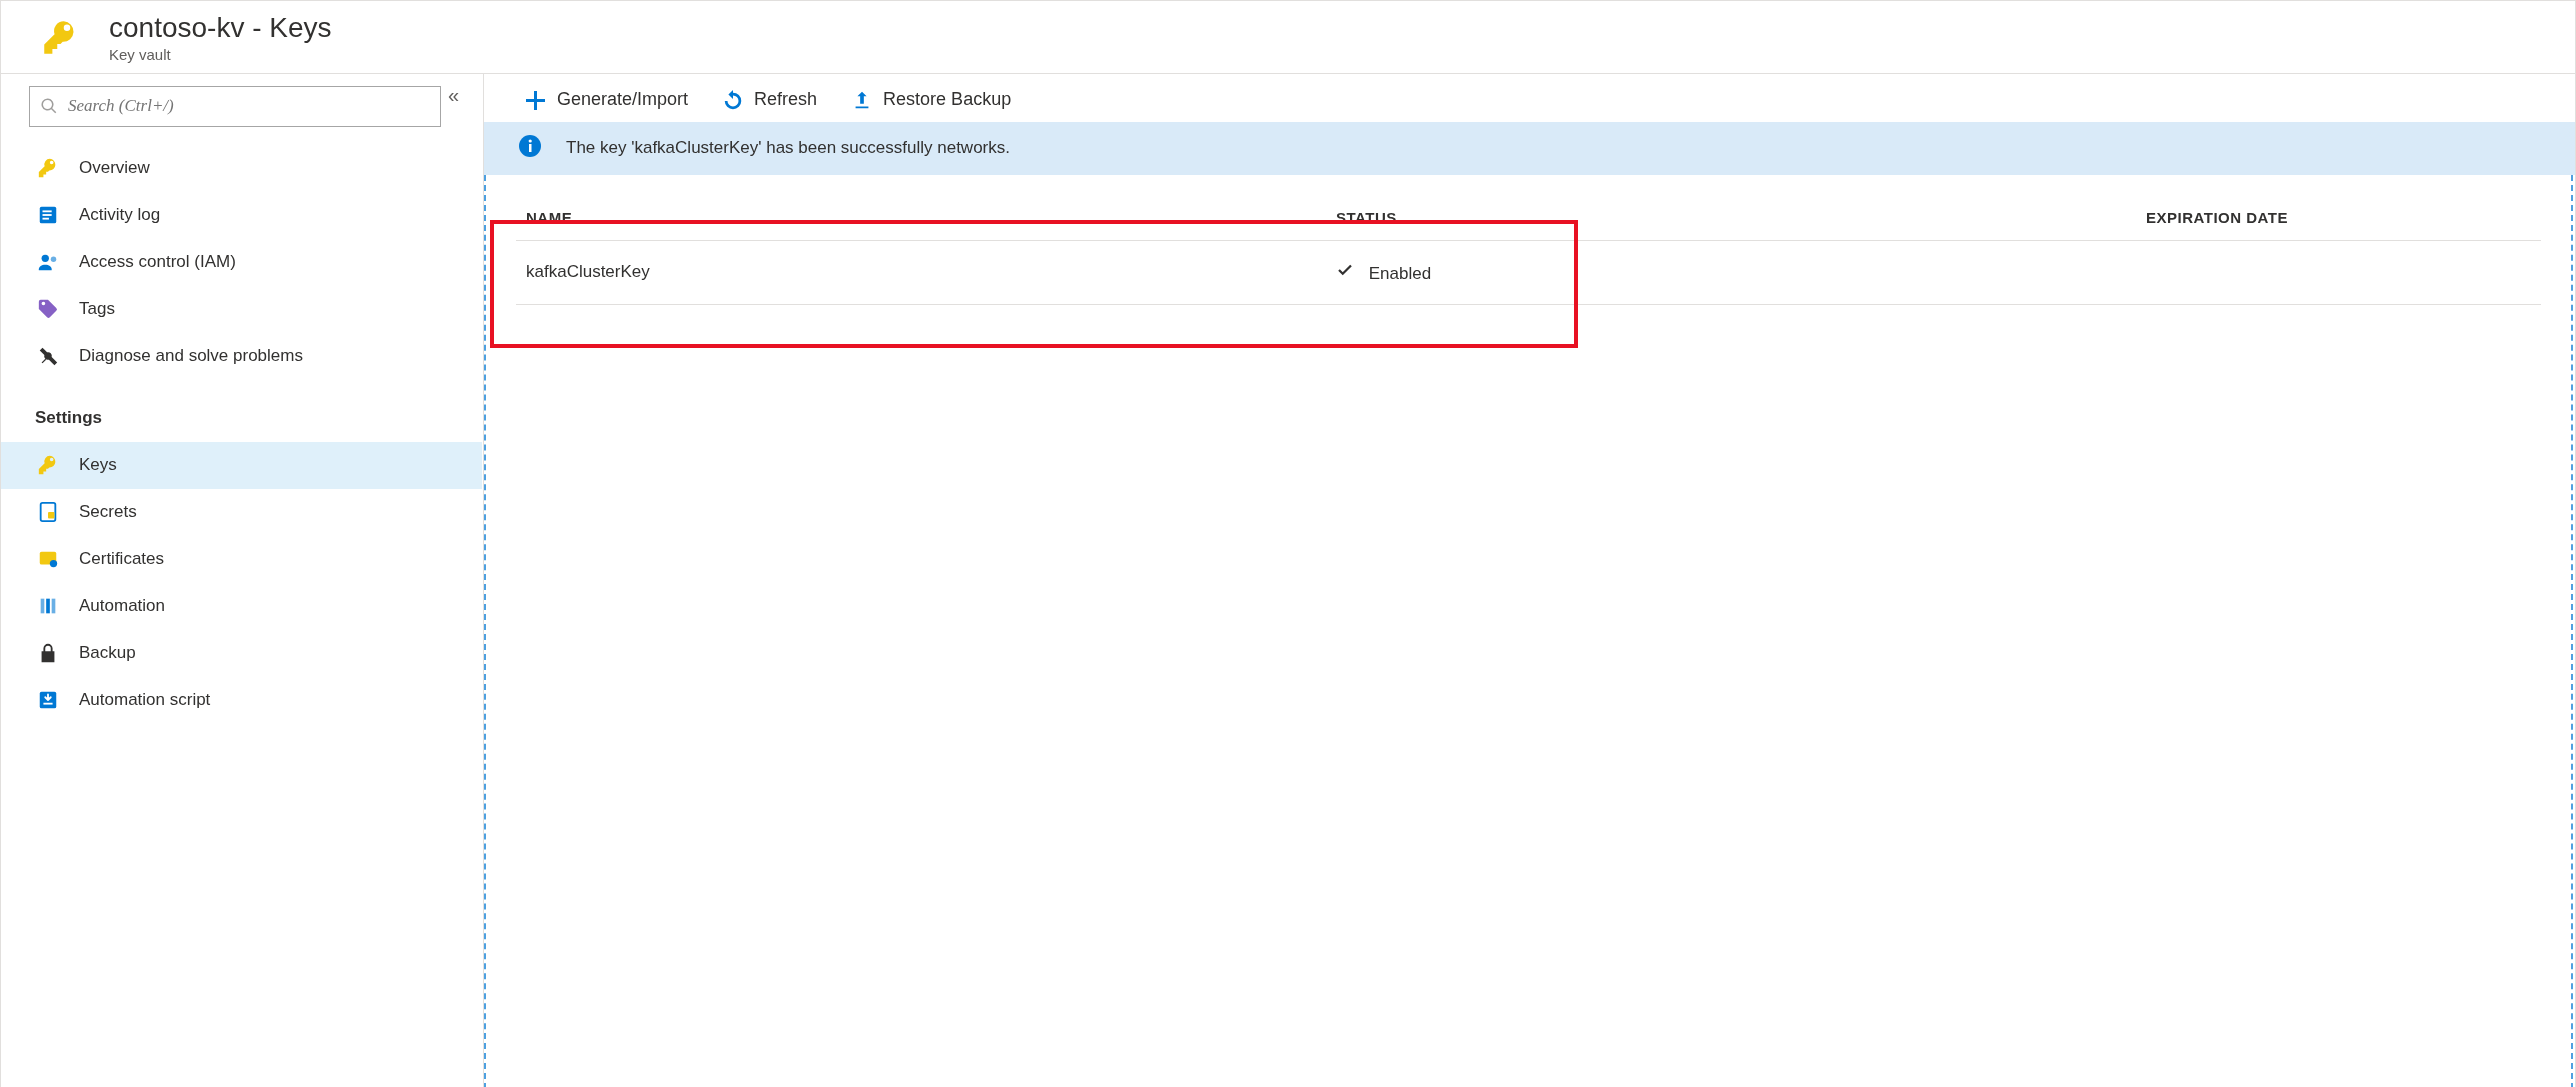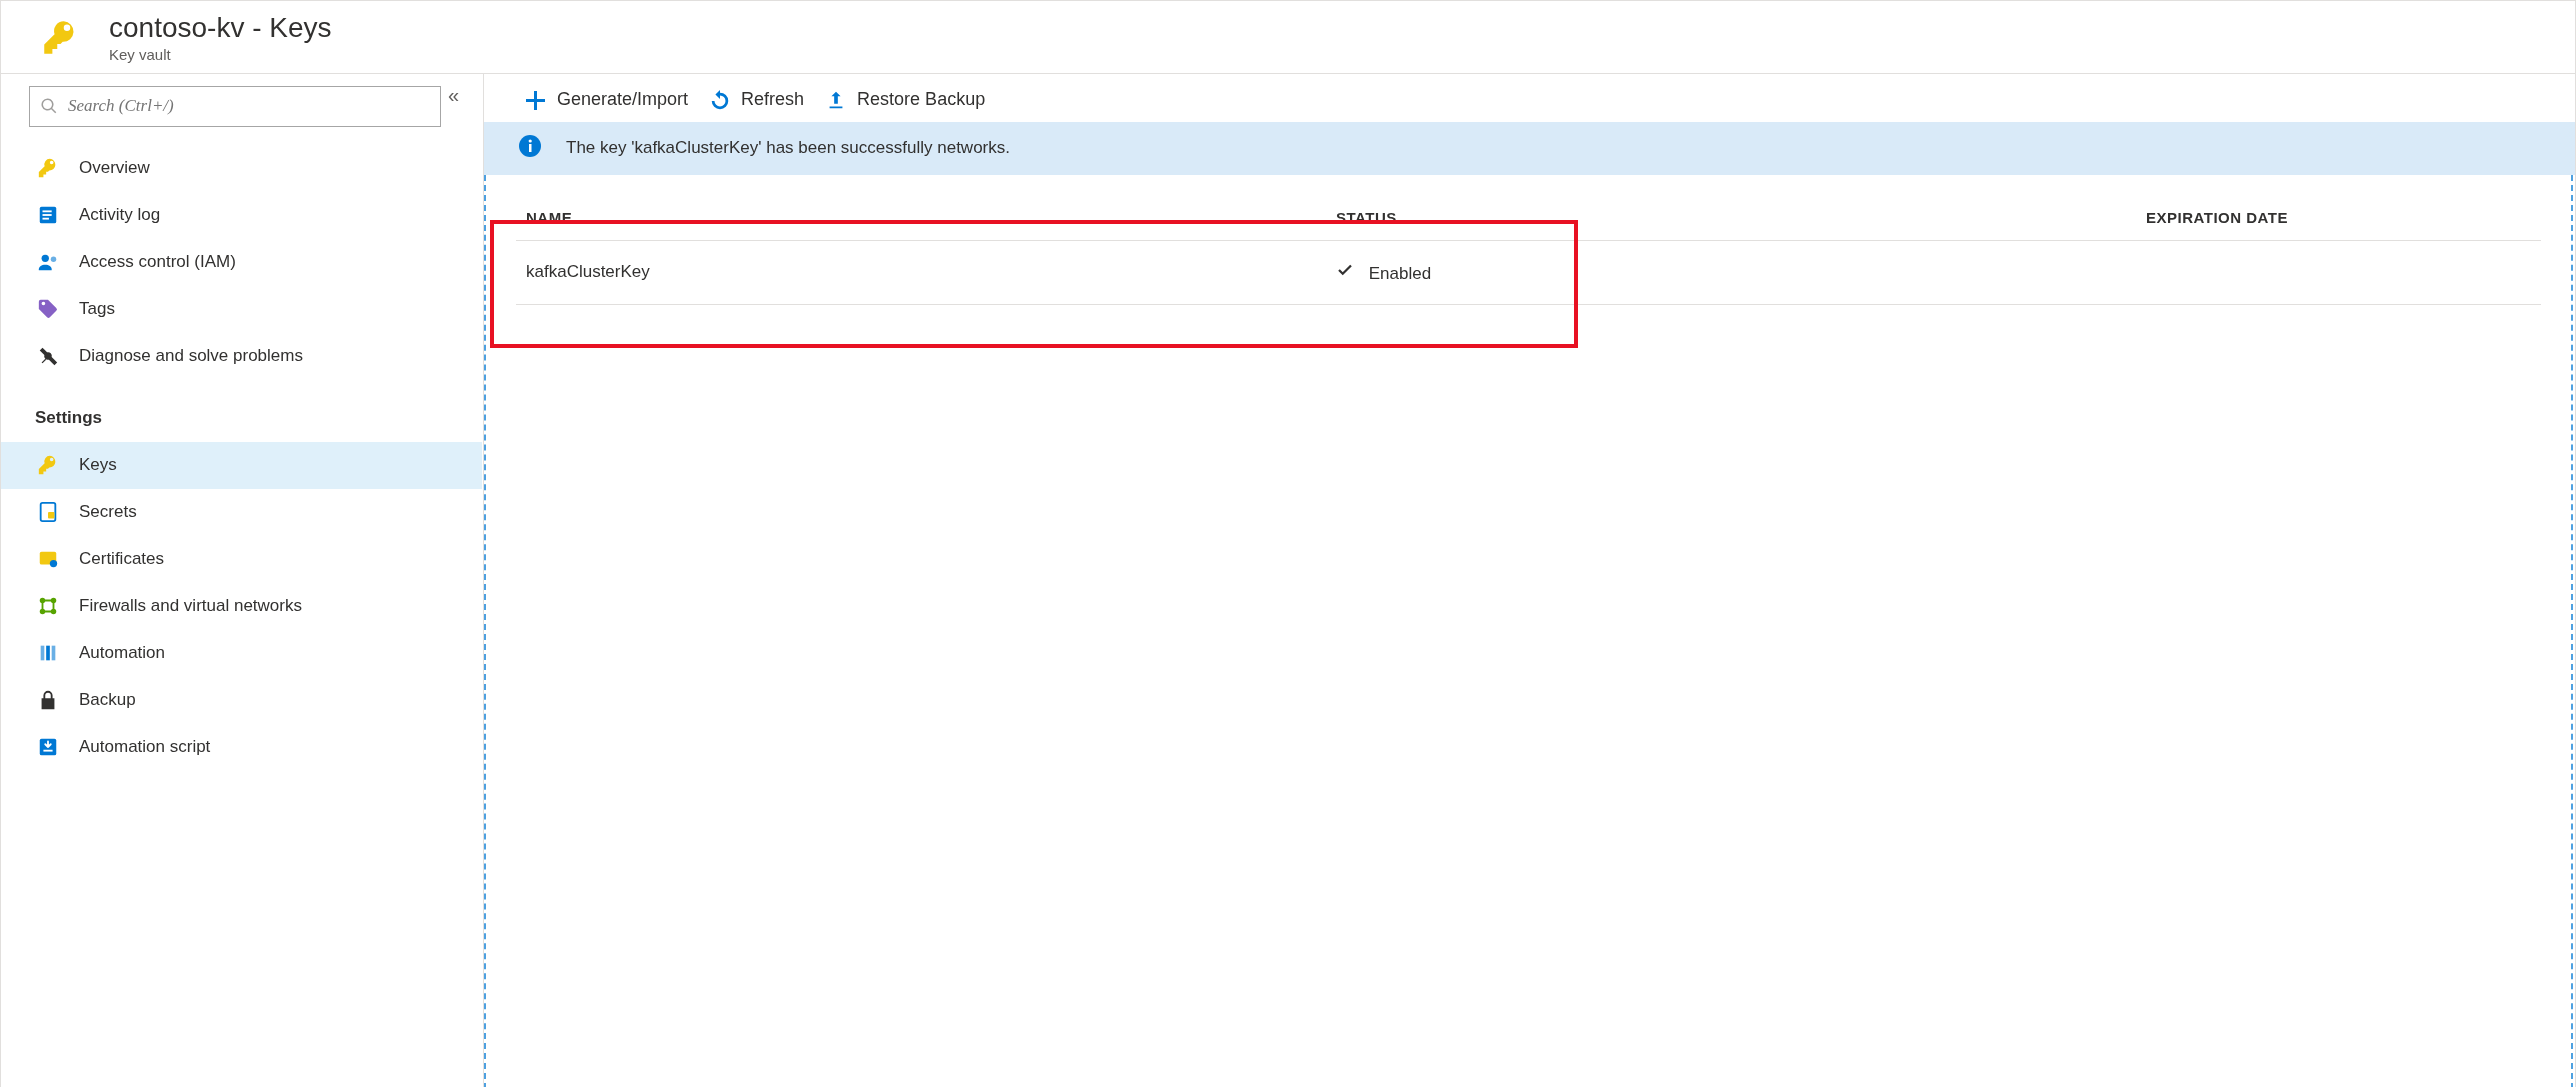--- a/index.html
+++ b/index.html
@@ -94,21 +94,21 @@
     display: flex; align-items: center; justify-content: center;
     flex: none;
   }
   .nav-item span.lbl { white-space: nowrap; }
 
   
   .main { flex: 1; display: flex; flex-direction: column; }
   .toolbar {
     display: flex; align-items: center;
     padding: 14px 18px 10px 39px;
-    gap: 21px;
+    gap: 34px;
   }
   .tool-btn {
     display: inline-flex; align-items: center;
     font-size: 18px; color: #323130;
     cursor: pointer;
   }
   .tool-btn svg { margin-right: 10px; }
   .notification {
     background: #d9eaf8;
     color: #323130;
@@ -242,32 +242,20 @@
       <span class="lbl">Secrets</span>
     </div>
     <div class="nav-item">
       <span class="ico">
           <svg width="22" height="22" viewBox="0 0 24 24">
             <rect x="3" y="4" width="18" height="14" rx="2" fill="#f2c811"></rect>
             <circle cx="18" cy="17" r="4" fill="#0078d4"></circle>
           </svg>
         </span>
       <span class="lbl">Certificates</span>
-    </div>
-    <div class="nav-item">
-      <span class="ico">
-          <svg width="22" height="22" viewBox="0 0 24 24">
-            <circle cx="6" cy="6" r="3" fill="#57a300"></circle>
-            <circle cx="18" cy="6" r="3" fill="#57a300"></circle>
-            <circle cx="6" cy="18" r="3" fill="#57a300"></circle>
-            <circle cx="18" cy="18" r="3" fill="#57a300"></circle>
-            <path stroke="#57a300" stroke-width="2" d="M6 6h12M6 18h12M6 6v12M18 6v12"></path>
-          </svg>
-        </span>
-      <span class="lbl">Firewalls and virtual networks</span>
     </div>
     <div class="nav-item">
       <span class="ico">
           <svg width="22" height="22" viewBox="0 0 24 24">
             <rect x="4" y="4" width="4" height="16" fill="#69afe5"></rect>
             <rect x="10" y="4" width="4" height="16" fill="#0078d4"></rect>
             <rect x="16" y="4" width="4" height="16" fill="#69afe5"></rect>
           </svg>
         </span>
       <span class="lbl">Automation</span>

